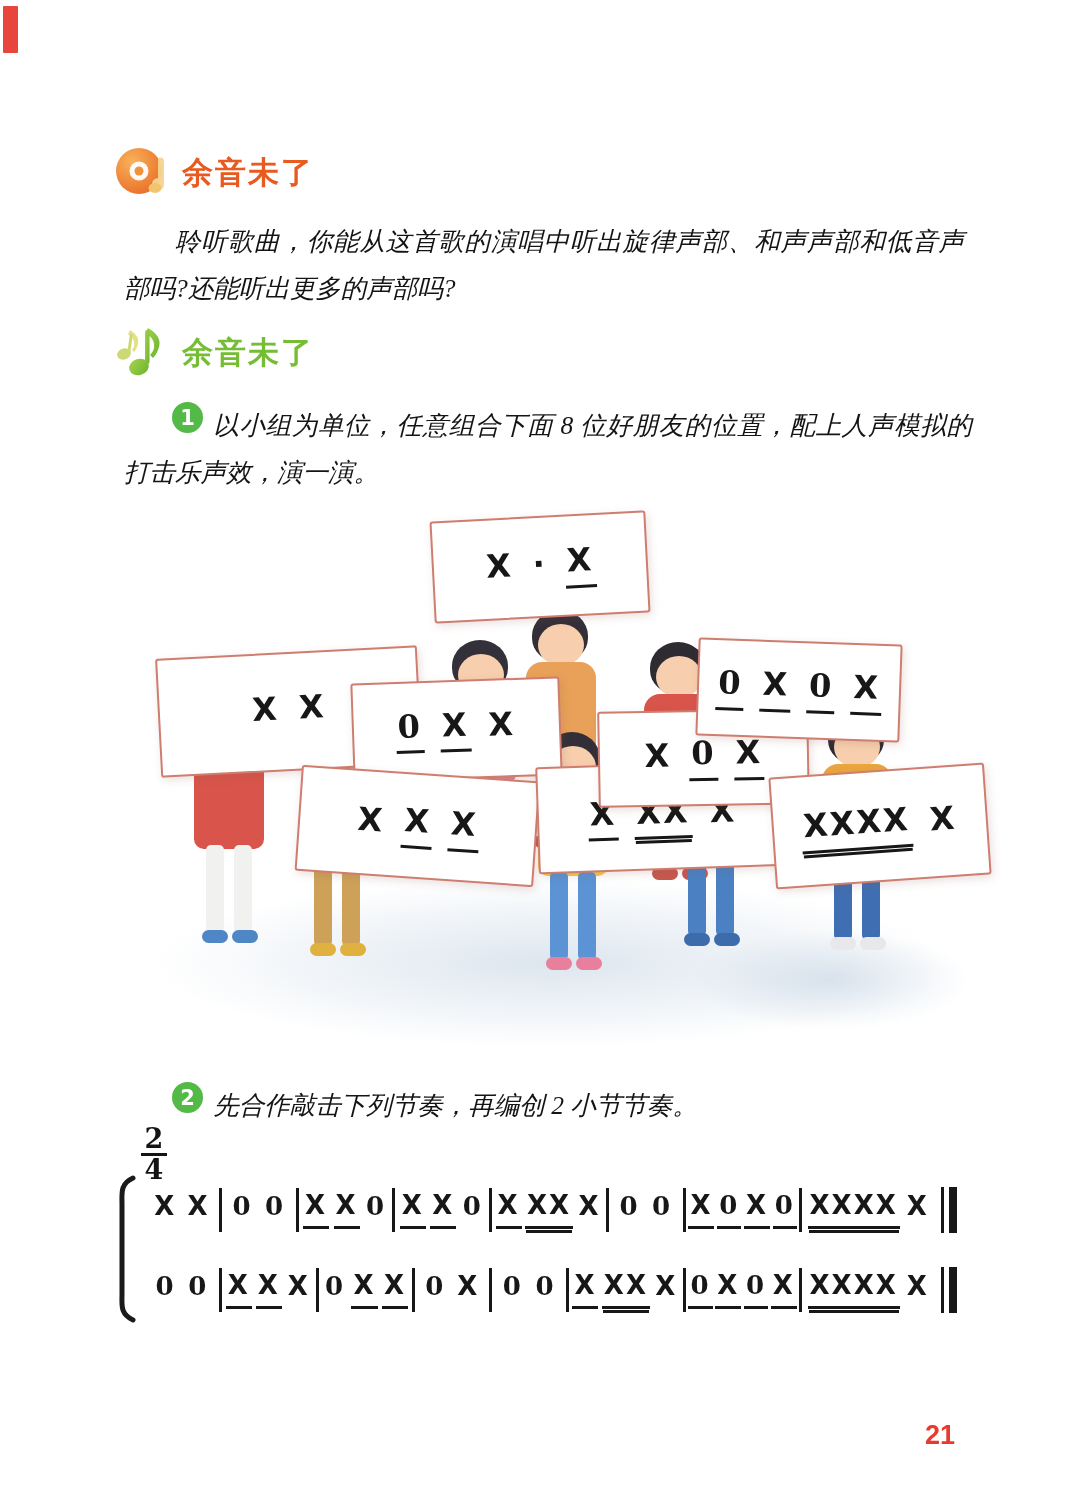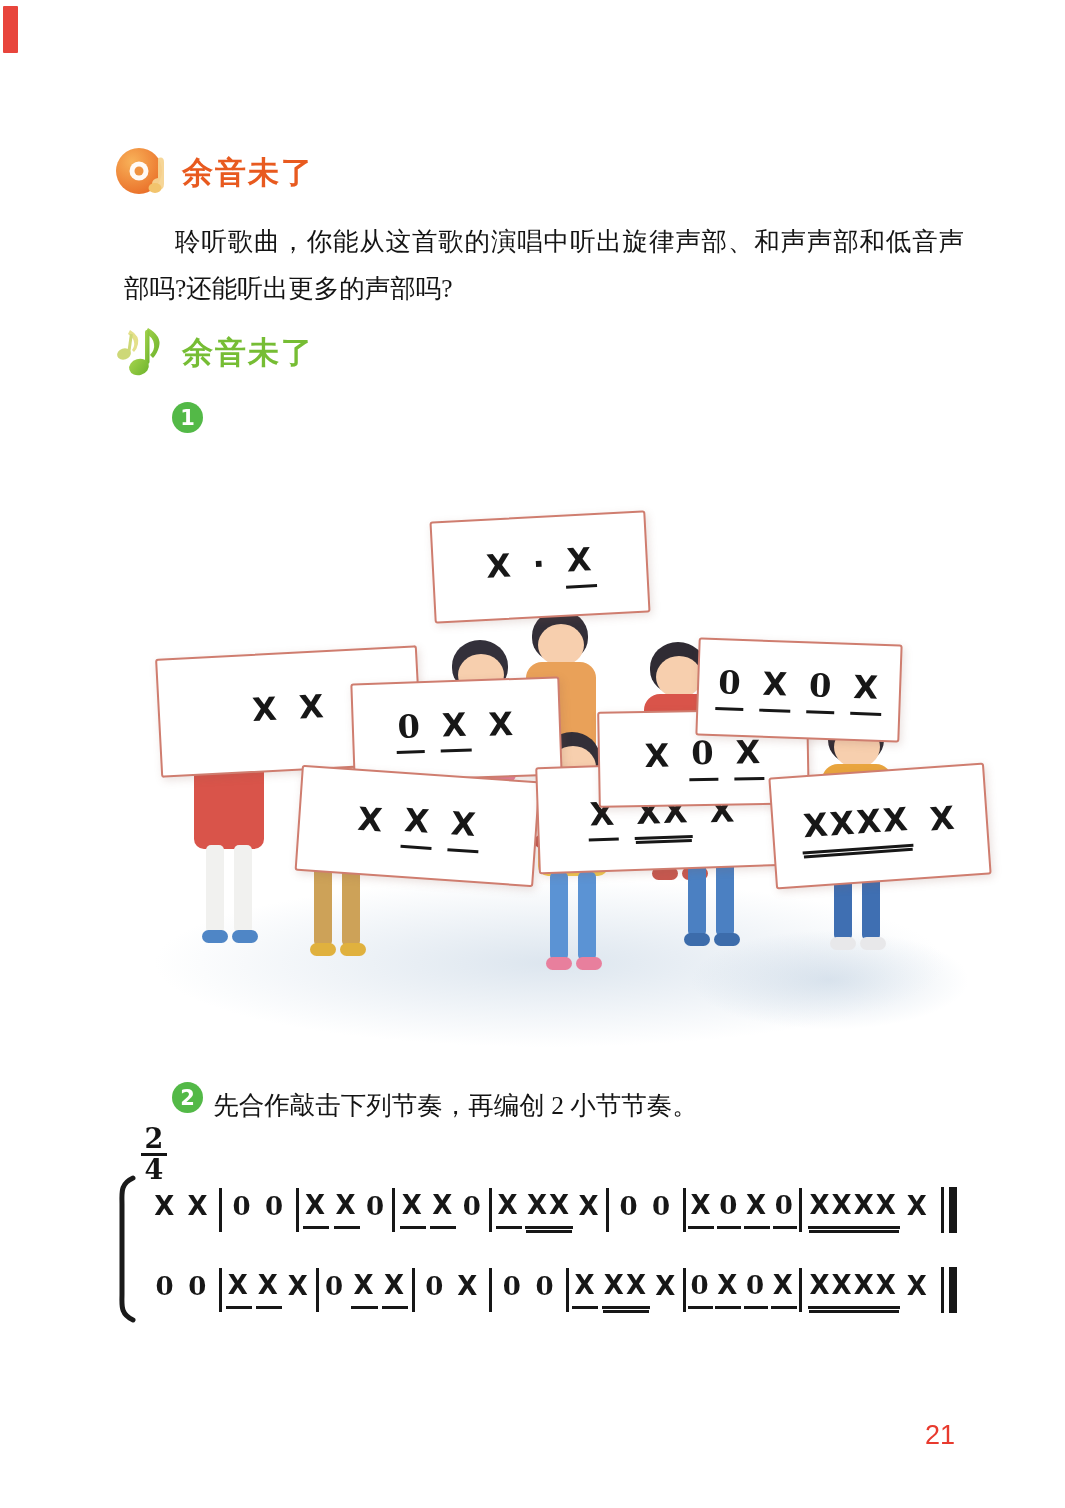--- a/index.html
+++ b/index.html
@@ -10,21 +10,21 @@
   
   .corner-mark{position:absolute;left:3px;top:6px;width:15px;height:47px;background:#e8453c;border-radius:1px;}
 
   
   .section-head{position:absolute;display:flex;align-items:center;gap:10px;}
   .section-title{font-family:"Liberation Sans",sans-serif;font-weight:700;font-size:31px;letter-spacing:2px;}
   .title-orange{color:#e85a1f;}
   .title-green{color:#76bd34;}
 
   
-  .body-text{position:absolute;font-size:25.5px;line-height:47px;color:#141414;text-align:justify;}
+  .body-text{position:absolute;font-size:25.5px;line-height:47px;color:#141414;text-align:justify;font-style:italic;}
   .indent2{text-indent:2em;}
   .indent35{text-indent:3.5em;}
 
   
   .badge{position:absolute;width:31px;height:31px;border-radius:50%;background:#53b947;color:#ffffff;
          font-family:"DejaVu Sans",sans-serif;font-weight:700;font-size:21px;
          display:flex;align-items:center;justify-content:center;z-index:4;}
 
   
   .illustration{position:absolute;left:0;top:490px;width:1065px;height:580px;}
@@ -54,21 +54,21 @@
   .rhythm-line-1{top:1182px;}
   .rhythm-line-2{top:1262px;}
   .measure{display:flex;align-items:center;justify-content:space-evenly;flex-basis:34px;flex-shrink:1;min-width:0;}
   .barline{width:3px;height:44px;background:#171717;flex-shrink:0;}
   .endbar{display:flex;gap:5px;margin-left:5px;align-items:center;flex-shrink:0;}
   .endbar .thin{width:3px;height:46px;background:#171717;}
   .endbar .thick{width:8px;height:46px;background:#171717;}
 
   
   .page-number{position:absolute;left:925px;top:1420px;font-family:"Liberation Sans",sans-serif;
-               font-size:27px;color:#e83a2e;font-weight:400;}
+               font-size:27px;color:#e83a2e;font-weight:700;}
 </style>
 </head>
 <body>
 
 <div class="page">
 
   <div class="corner-mark"></div>
 
   <div class="section-head" style="left:114px;top:144px;">
     <svg width="58" height="58" viewBox="0 0 58 58">
@@ -101,20 +101,21 @@
       <ellipse cx="12" cy="32" rx="7" ry="5.5" fill="#cdd877" transform="rotate(-18 12 32)"></ellipse>
       <rect x="16.5" y="12" width="3" height="20" fill="#cdd877" transform="rotate(8 18 22)"></rect>
       <path d="M36 6 q14 8 11 19 q-2 7 -6 11 l-3 -3 q5 -5 4 -11 q-1 -7 -9 -11 z" fill="url(#gg)"></path>
       <rect x="33" y="8" width="4.5" height="34" rx="2" fill="url(#gg)"></rect>
       <ellipse cx="27" cy="45" rx="10" ry="8" fill="url(#gg)" transform="rotate(-16 27 45)"></ellipse>
     </svg>
     <span class="section-title title-green">余音未了</span>
   </div>
 
   <div class="badge" style="left:172px;top:402px;">1</div>
+  <p class="body-text indent35" style="left:124px;top:376px;width:848px;">以小组为单位，任意组合下面 8 位好朋友的位置，配上人声模拟的打击乐声效，演一演。</p>
 
   <div class="illustration">
     <div class="shadow" style="left:150px;top:388px;width:800px;height:170px;"></div>
     <div class="shadow" style="left:690px;top:440px;width:280px;height:100px;"></div>
 
   <div class="kid" style="left: 168px; top: 215px;">
         <div class="part hair" style="position: absolute; left: 32px; top: 0px; width: 56px; height: 52px; background: rgb(59, 54, 64); border-radius: 50% 50% 46% 46%;"></div>
         <div class="part face" style="position: absolute; left: 38px; top: 14px; width: 46px; height: 42px; background: rgb(247, 207, 174); border-radius: 50%;"></div>
         <div class="part torso" style="position: absolute; left: 26px; top: 52px; width: 70px; height: 92px; background: rgb(217, 84, 74); border-radius: 16px 16px 10px 10px;"></div>
         <div class="part leg-l" style="position: absolute; left: 38px; top: 140px; width: 18px; height: 88px; background: rgb(241, 241, 239); border-radius: 5px;"></div>

